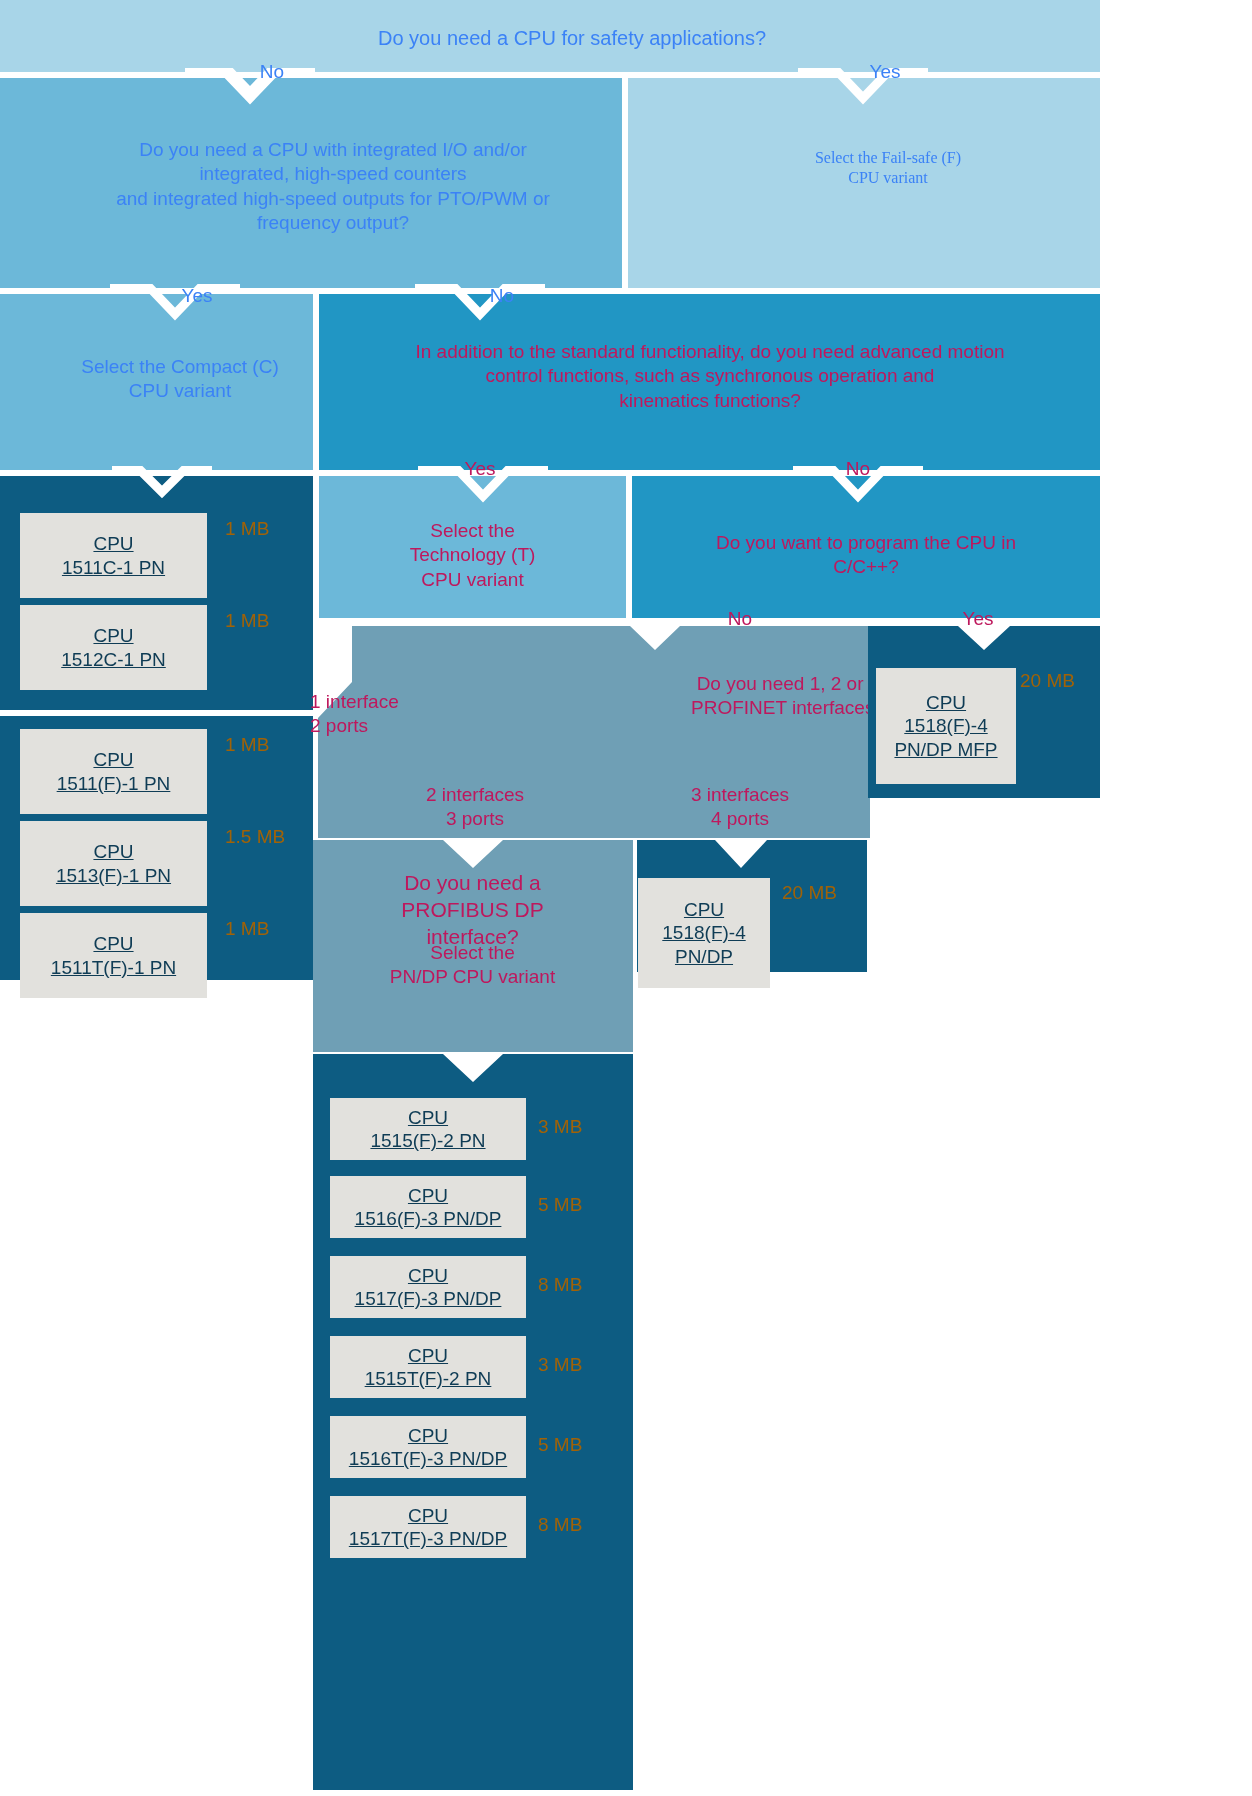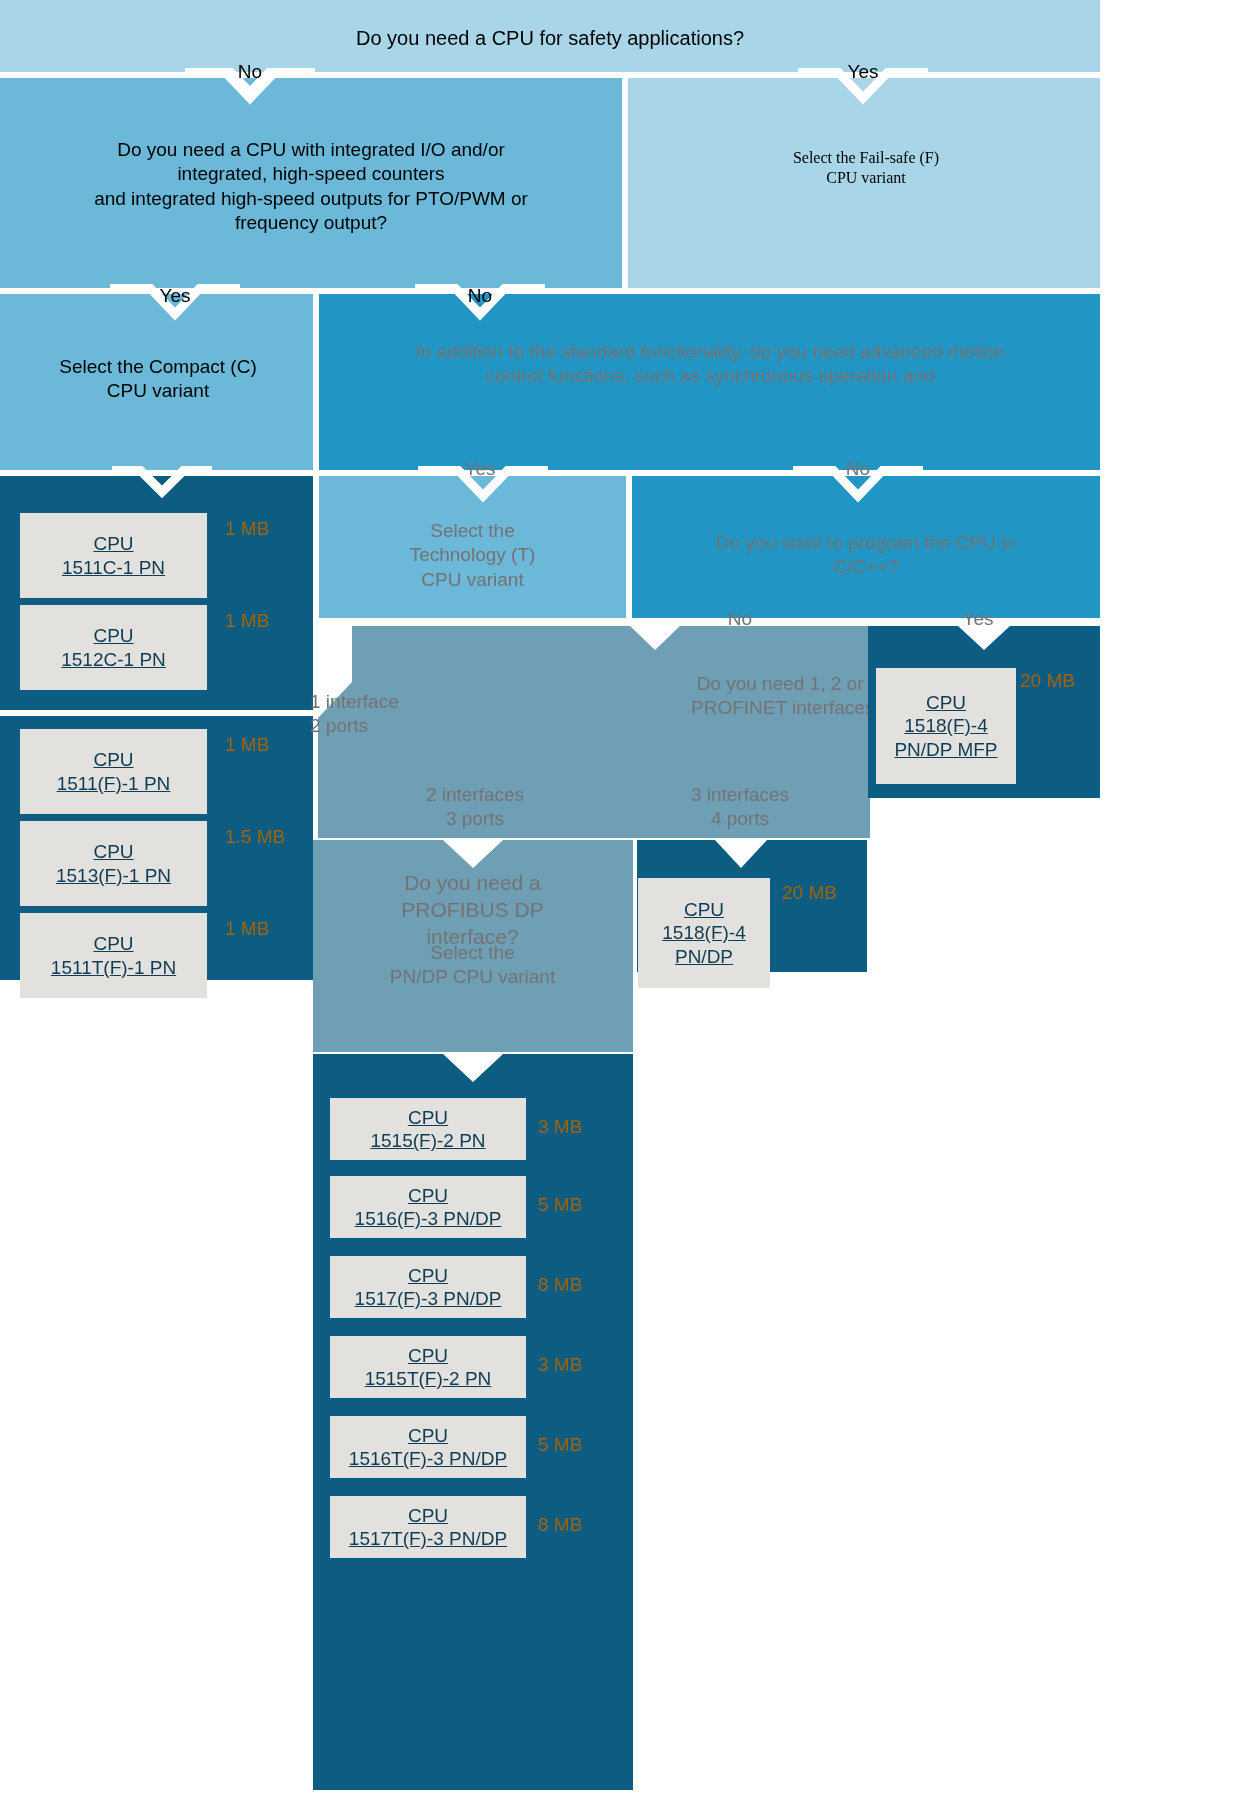--- a/index.html
+++ b/index.html
@@ -8,22 +8,22 @@
   #canvas{position:relative;width:1252px;height:1796px;background:#ffffff;overflow:hidden;}
 
   
   .blk{position:absolute;box-sizing:border-box;}
   .c-pale   {background:#a8d5e8;}  
   .c-mid    {background:#6cb8d9;}  
   .c-bright {background:#2196c4;}  
   .c-deep   {background:#0d5c82;}  
 
   .txt{position:absolute;box-sizing:border-box;text-align:center;line-height:1.28;}
-  .t-dark{color:#000000;}
-  .t-light{color:#737373;}
+  .t-dark{color:#3b82f6;margin-left:22px;}
+  .t-light{color:#be185d;}
 
   
   .notch{position:absolute;pointer-events:none;}
 
   
   .chip{position:absolute;box-sizing:border-box;background:#e2e1dd;
         display:flex;flex-direction:column;align-items:center;justify-content:center;
         color:#0f3c55;line-height:1.22;}
   .chip span{text-decoration:underline;white-space:nowrap;}
 
@@ -79,20 +79,21 @@
   <div class="txt t-dark" style="left:430px;top:284px;width:100px;font-size:19px;">No</div>
 
   <div class="txt t-dark" style="left:8px;top:355px;width:300px;font-size:19px;">
     <div>Select the Compact (C)</div>
     <div>CPU variant</div>
   </div>
 
   <div class="txt t-light" style="left:330px;top:340px;width:760px;font-size:19px;">
     <div>In addition to the standard functionality, do you need advanced motion</div>
     <div>control functions, such as synchronous operation and</div>
+    <div>kinematics functions?</div>
   </div>
 
   <div class="blk c-deep" style="left:0;top:476px;width:313px;height:234px;"></div>
 
   <div class="blk c-mid" style="left:319px;top:476px;width:307px;height:142px;"></div>
 
   <div class="blk c-bright" style="left:632px;top:476px;width:468px;height:142px;"></div>
 
   <svg class="notch" style="left:112px;top:466px;" width="100" height="34" viewBox="0 0 100 34">
     <path d="M0 4 L28 4 L50 26 L72 4 L100 4" fill="none" stroke="#ffffff" stroke-width="9"></path>

